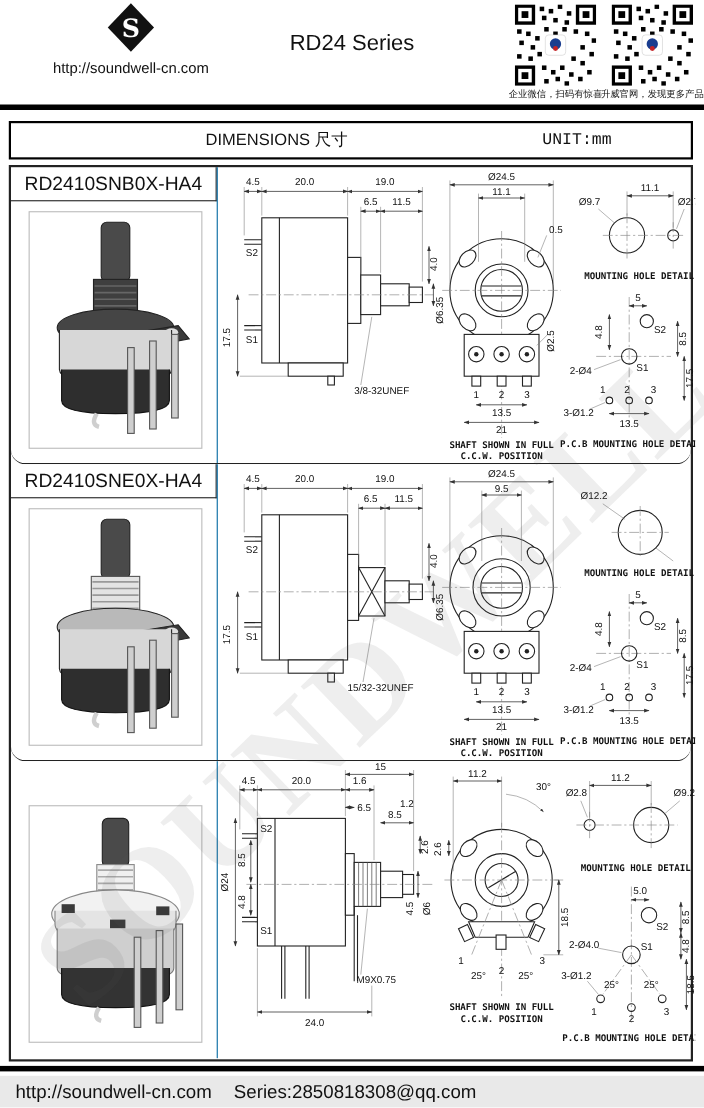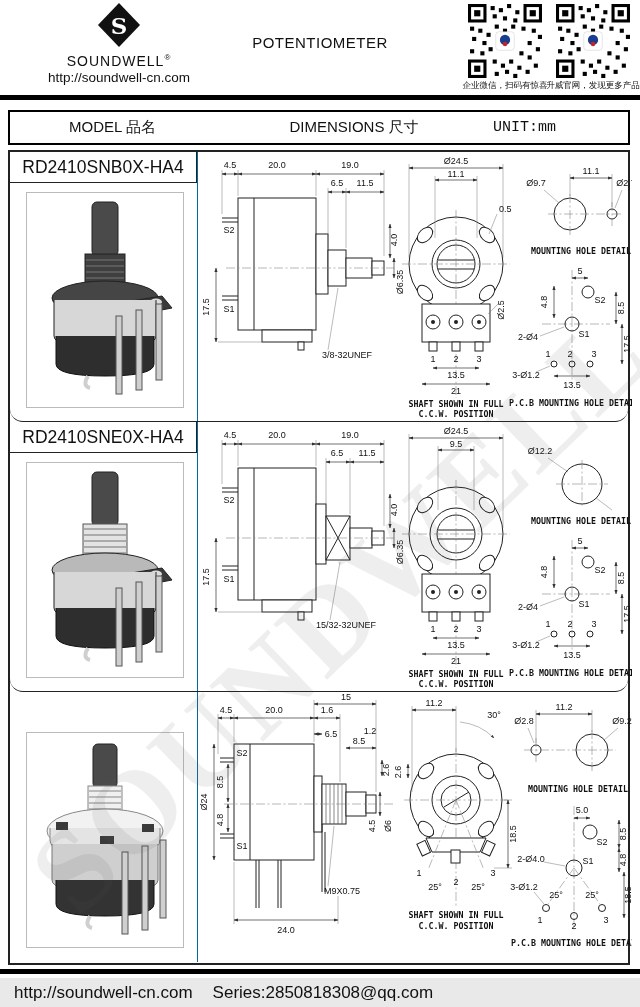--- a/index.html
+++ b/index.html
@@ -112,45 +112,43 @@
           <circle cx="36" cy="39" r="2.2" fill="#c42427"></circle>
       </g>
     </defs>
   </svg>
 
   <div class="brand-block">
     <svg width="44" height="46" viewBox="0 0 46 48">
       <polygon points="23,1 45,24 23,47 1,24" fill="#111"></polygon>
       <text x="23" y="33" style="font-family:'DejaVu Serif',serif;font-size:24px;font-weight:bold;fill:#fff;text-anchor:middle">S</text>
     </svg>
-    <div class="brand-name"><span>SOUNDWELL</span><span class="brand-reg">®</span></div>
     <div class="brand-site">http://soundwell-cn.com</div>
   </div>
 
   <div class="title-block">
-    <div class="title-l2">POTENTIOMETER</div>
+    <div class="title-l1">RD24 Series</div>
   </div>
 
   <div class="qr-block qr1" style="position:absolute;left:462px;">
     <svg width="74" height="74" viewBox="0 0 72 72">
         <use href="#qrp"></use>
       </svg>
     <div class="qr-caption">企业微信，扫码有惊喜</div>
   </div>
   <div class="qr-block qr2" style="position:absolute;left:550px;">
     <svg width="74" height="74" viewBox="0 0 72 72">
         <use href="#qrp"></use>
       </svg>
     <div class="qr-caption">升威官网，发现更多产品</div>
   </div>
 
   <div class="bar bar-top"></div>
 
   <div class="thead-box">
-    <div class="th-model">MODEL 品名</div>
     <div class="th-dim">DIMENSIONS 尺寸</div>
     <div class="th-unit">UNIT:mm</div>
   </div>
 
   <div class="dtable">
 
     <div class="drow">
       <div class="model-cell">RD2410SNB0X-HA4</div>
       <div class="photo-box">
         <svg width="150" height="208" viewBox="0 0 150 208">

